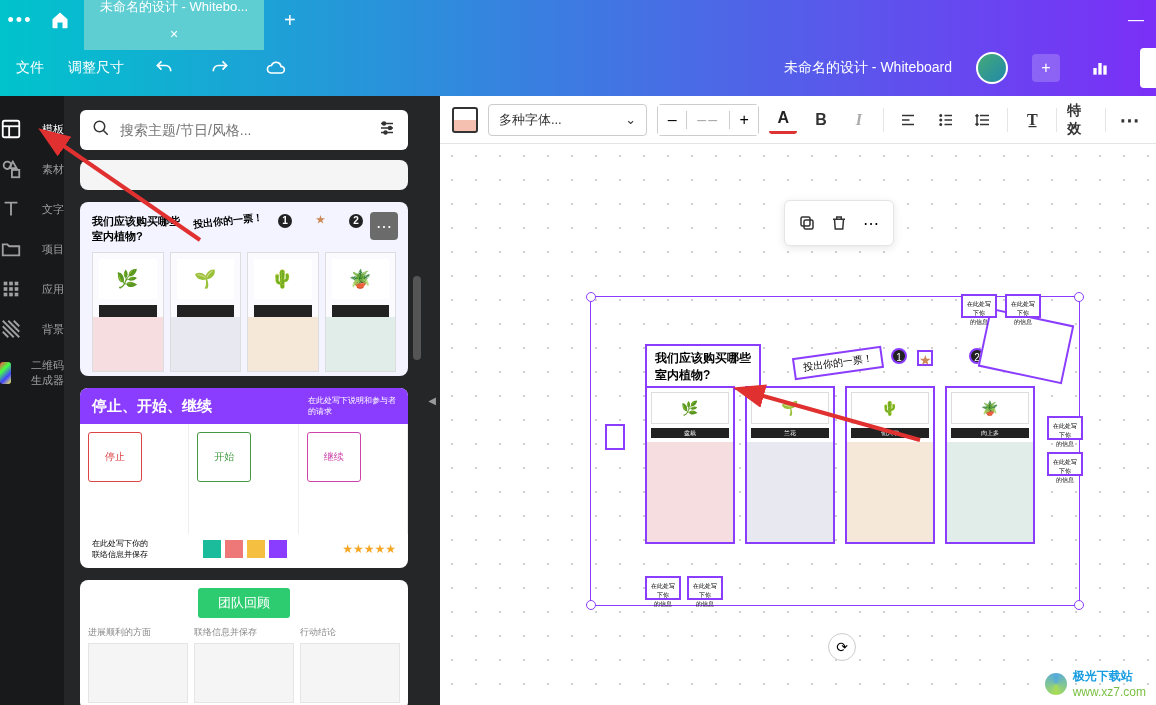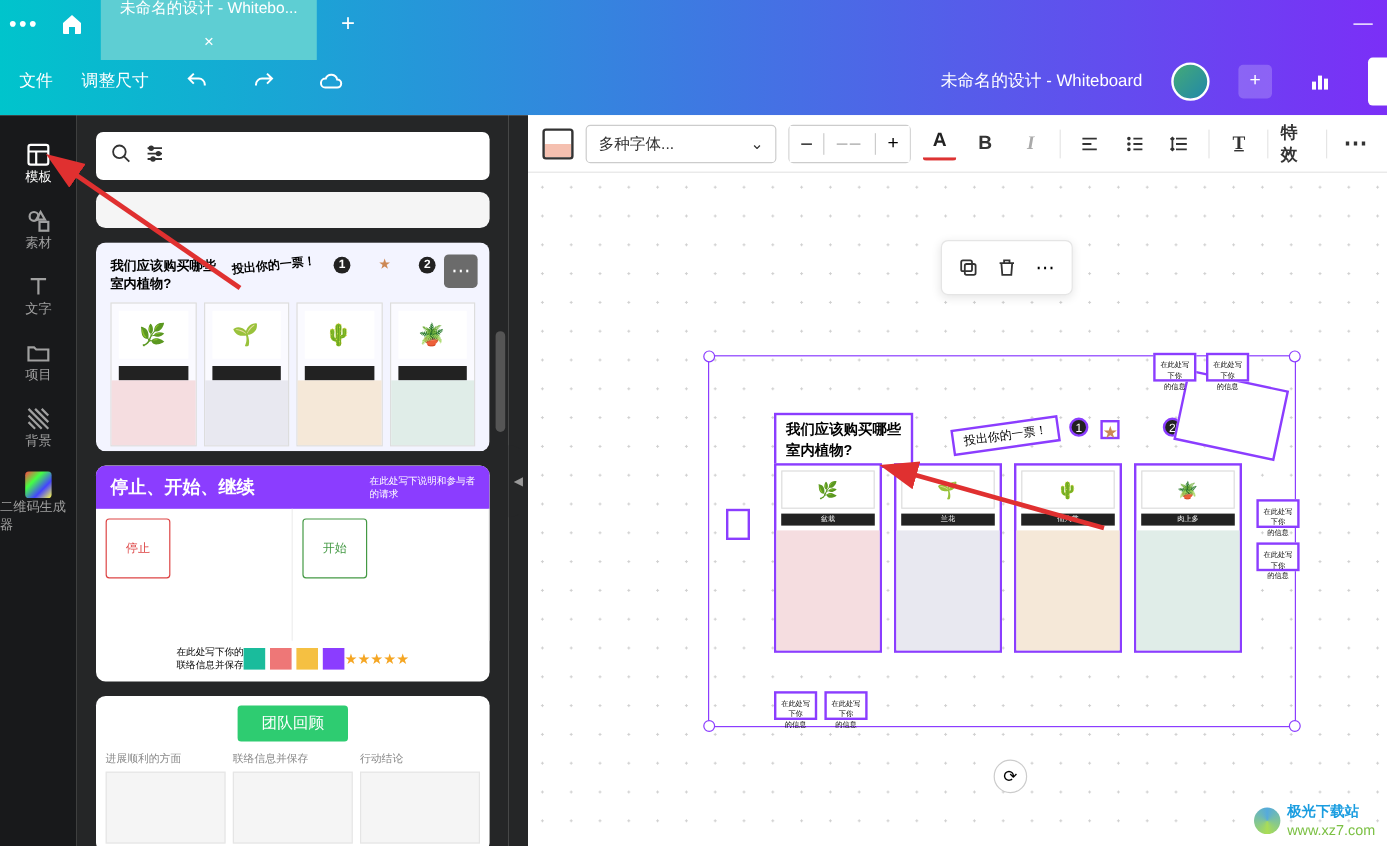--- a/index.html
+++ b/index.html
@@ -26,21 +26,21 @@
 .toolbar .avatar { width: 32px; height: 32px; border-radius: 50%; background: linear-gradient(135deg, #4a7, #28a); border: 2px solid #fff; }
 .toolbar .add-user { width: 28px; height: 28px; border-radius: 4px; background: rgba(255,255,255,.2); display: flex; align-items: center; justify-content: center; color: #fff; }
 .toolbar .chart-icon svg { fill: #fff; stroke: none; }
 .toolbar .publish { width: 16px; height: 40px; background: #fff; border-radius: 4px 0 0 4px; margin-right: -16px; }
 
 
 .main { display: flex; height: calc(705px - 96px); }
 
 
 .rail { width: 64px; background: #18191b; color: #a0a0a0; display: flex; flex-direction: column; align-items: center; padding-top: 12px; }
-.rail-item { width: 64px; padding: 10px 0 8px; display: flex; flex-direction: column; align-items: center; gap: 0; font-size: 11px; cursor: pointer; }
+.rail-item { width: 64px; padding: 10px 0 8px; display: flex; flex-direction: row; align-items: center; gap: 20px; font-size: 11px; cursor: pointer; }
 .rail-item.active { color: #fff; }
 .rail-item svg { width: 22px; height: 22px; }
 .rail-item .qr-icon { width: 22px; height: 22px; background: linear-gradient(135deg,#f44,#4f4,#44f,#ff4); border-radius: 3px; }
 
 
 .panel { width: 360px; background: #252627; display: flex; flex-direction: column; position: relative; }
 .panel .search { margin: 14px 16px 10px; background: #fff; border-radius: 6px; height: 40px; display: flex; align-items: center; padding: 0 12px; gap: 10px; }
 .panel .search input { flex: 1; border: none; outline: none; font-size: 14px; color: #999; }
 .panel .search .filter-icon svg, .panel .search .search-icon svg { width: 18px; height: 18px; stroke: #333; fill: none; stroke-width: 2; }
 .panel .templates { flex: 1; overflow: hidden; padding: 0 16px; }
@@ -63,21 +63,21 @@
 .tpl2 .more { position: absolute; top: 8px; right: 8px; width: 28px; height: 28px; background: #6b6b6b; border-radius: 4px; color: #fff; display: flex; align-items: center; justify-content: center; font-size: 16px; }
 .tpl3 { height: 180px; background: #fff; }
 .tpl3 .t3head { height: 36px; background: #8b3dff; color: #fff; display: flex; align-items: center; padding: 0 12px; font-size: 15px; font-weight: bold; justify-content: space-between; }
 .tpl3 .t3head .sub { font-size: 8px; font-weight: normal; font-family: Liberation Mono, monospace; }
 .tpl3 .t3body { display: flex; height: 110px; }
 .tpl3 .t3col { flex: 1; border-right: 1px solid #eee; padding: 8px; }
 .tpl3 .t3col .chip { padding: 17px 16px; border: 1px solid #ccc; border-radius: 3px; font-size: 10px; display: inline-block; }
 .tpl3 .t3col:nth-child(1) .chip { border-color: #d44; color: #d44; }
 .tpl3 .t3col:nth-child(2) .chip { border-color: #494; color: #494; }
 .tpl3 .t3col:nth-child(3) .chip { border-color: #c4a; color: #c4a; }
-.tpl3 .t3foot { height: 30px; display: flex; align-items: center; justify-content: center; padding: 0 12px; font-size: 8px; }
+.tpl3 .t3foot { height: 30px; display: flex; align-items: center; justify-content: space-between; padding: 0 12px; font-size: 8px; }
 .tpl3 .swatches { display: flex; gap: 4px; }
 .tpl3 .sw { width: 18px; height: 18px; }
 .tpl3 .stars { color: #f5a623; font-size: 12px; }
 .tpl4 { height: 130px; background: #fff; padding: 8px; }
 .tpl4 .t4btn { background: #2ecc71; color: #fff; padding: 6px 20px; font-size: 13px; border-radius: 3px; display: inline-block; margin: 0 auto 8px; }
 .tpl4 .t4row { display: flex; gap: 6px; }
 .tpl4 .t4col { flex: 1; }
 .tpl4 .t4lbl { font-size: 9px; text-align: left; color: #888; margin-bottom: 4px; }
 .tpl4 .t4box { height: 60px; background: #f5f5f5; border: 1px solid #e5e5e5; }
 
@@ -230,37 +230,52 @@
         </svg>
       <span>文字</span>
     </div>
     <div class="rail-item">
       <svg viewBox="0 0 24 24" fill="none" stroke="currentColor" stroke-width="2">
           <path d="M3 7h5l2 2h11v10H3z"></path>
         </svg>
       <span>项目</span>
     </div>
     <div class="rail-item">
+      <svg viewBox="0 0 24 24" fill="currentColor">
+          <rect x="4" y="4" width="4" height="4"></rect>
+          <rect x="10" y="4" width="4" height="4"></rect>
+          <rect x="16" y="4" width="4" height="4"></rect>
+          <rect x="4" y="10" width="4" height="4"></rect>
+          <rect x="10" y="10" width="4" height="4"></rect>
+          <rect x="16" y="10" width="4" height="4"></rect>
+          <rect x="4" y="16" width="4" height="4"></rect>
+          <rect x="10" y="16" width="4" height="4"></rect>
+          <rect x="16" y="16" width="4" height="4"></rect>
+        </svg>
+      <span>应用</span>
+    </div>
+    <div class="rail-item">
       <svg viewBox="0 0 24 24" fill="none" stroke="currentColor" stroke-width="2">
           <path d="M3 3l18 18M3 9l12 12M9 3l12 12M3 15l6 6M15 3l6 6"></path>
         </svg>
       <span>背景</span>
     </div>
     <div class="rail-item">
       <div class="qr-icon"></div>
       <span>二维码生成器</span>
     </div>
   </div>
 
   <div class="panel">
     <div class="search">
       <span class="search-icon"><svg viewBox="0 0 24 24">
             <circle cx="10" cy="10" r="7"></circle>
             <line x1="15" y1="15" x2="21" y2="21"></line>
           </svg></span>
+      <input placeholder="搜索主题/节日/风格..." style="">
       <span class="filter-icon"><svg viewBox="0 0 24 24">
             <line x1="4" y1="6" x2="20" y2="6"></line>
             <line x1="4" y1="12" x2="20" y2="12"></line>
             <line x1="4" y1="18" x2="20" y2="18"></line>
             <circle cx="8" cy="6" r="2" fill="#333"></circle>
             <circle cx="16" cy="12" r="2" fill="#333"></circle>
             <circle cx="10" cy="18" r="2" fill="#333"></circle>
           </svg></span>
     </div>
     <div class="templates">
@@ -303,20 +318,21 @@
       </div>
       <div class="tpl tpl3">
         <div class="t3head">
           <span>停止、开始、继续</span>
           <span class="sub" style="white-space:pre-line">在此处写下说明和参与者
 的请求</span>
         </div>
         <div class="t3body">
           <div class="t3col"><span class="chip">停止</span></div>
           <div class="t3col"><span class="chip">开始</span></div>
+          <div class="t3col"><span class="chip">继续</span></div>
         </div>
         <div class="t3foot">
           <span style="white-space:pre-line">在此处写下你的
 联络信息并保存</span>
           <span class="swatches">
             <span class="sw" style="background:#1abc9c"></span>
             <span class="sw" style="background:#e77"></span>
             <span class="sw" style="background:#f5c042"></span>
             <span class="sw" style="background:#8b3dff"></span>
           </span>

